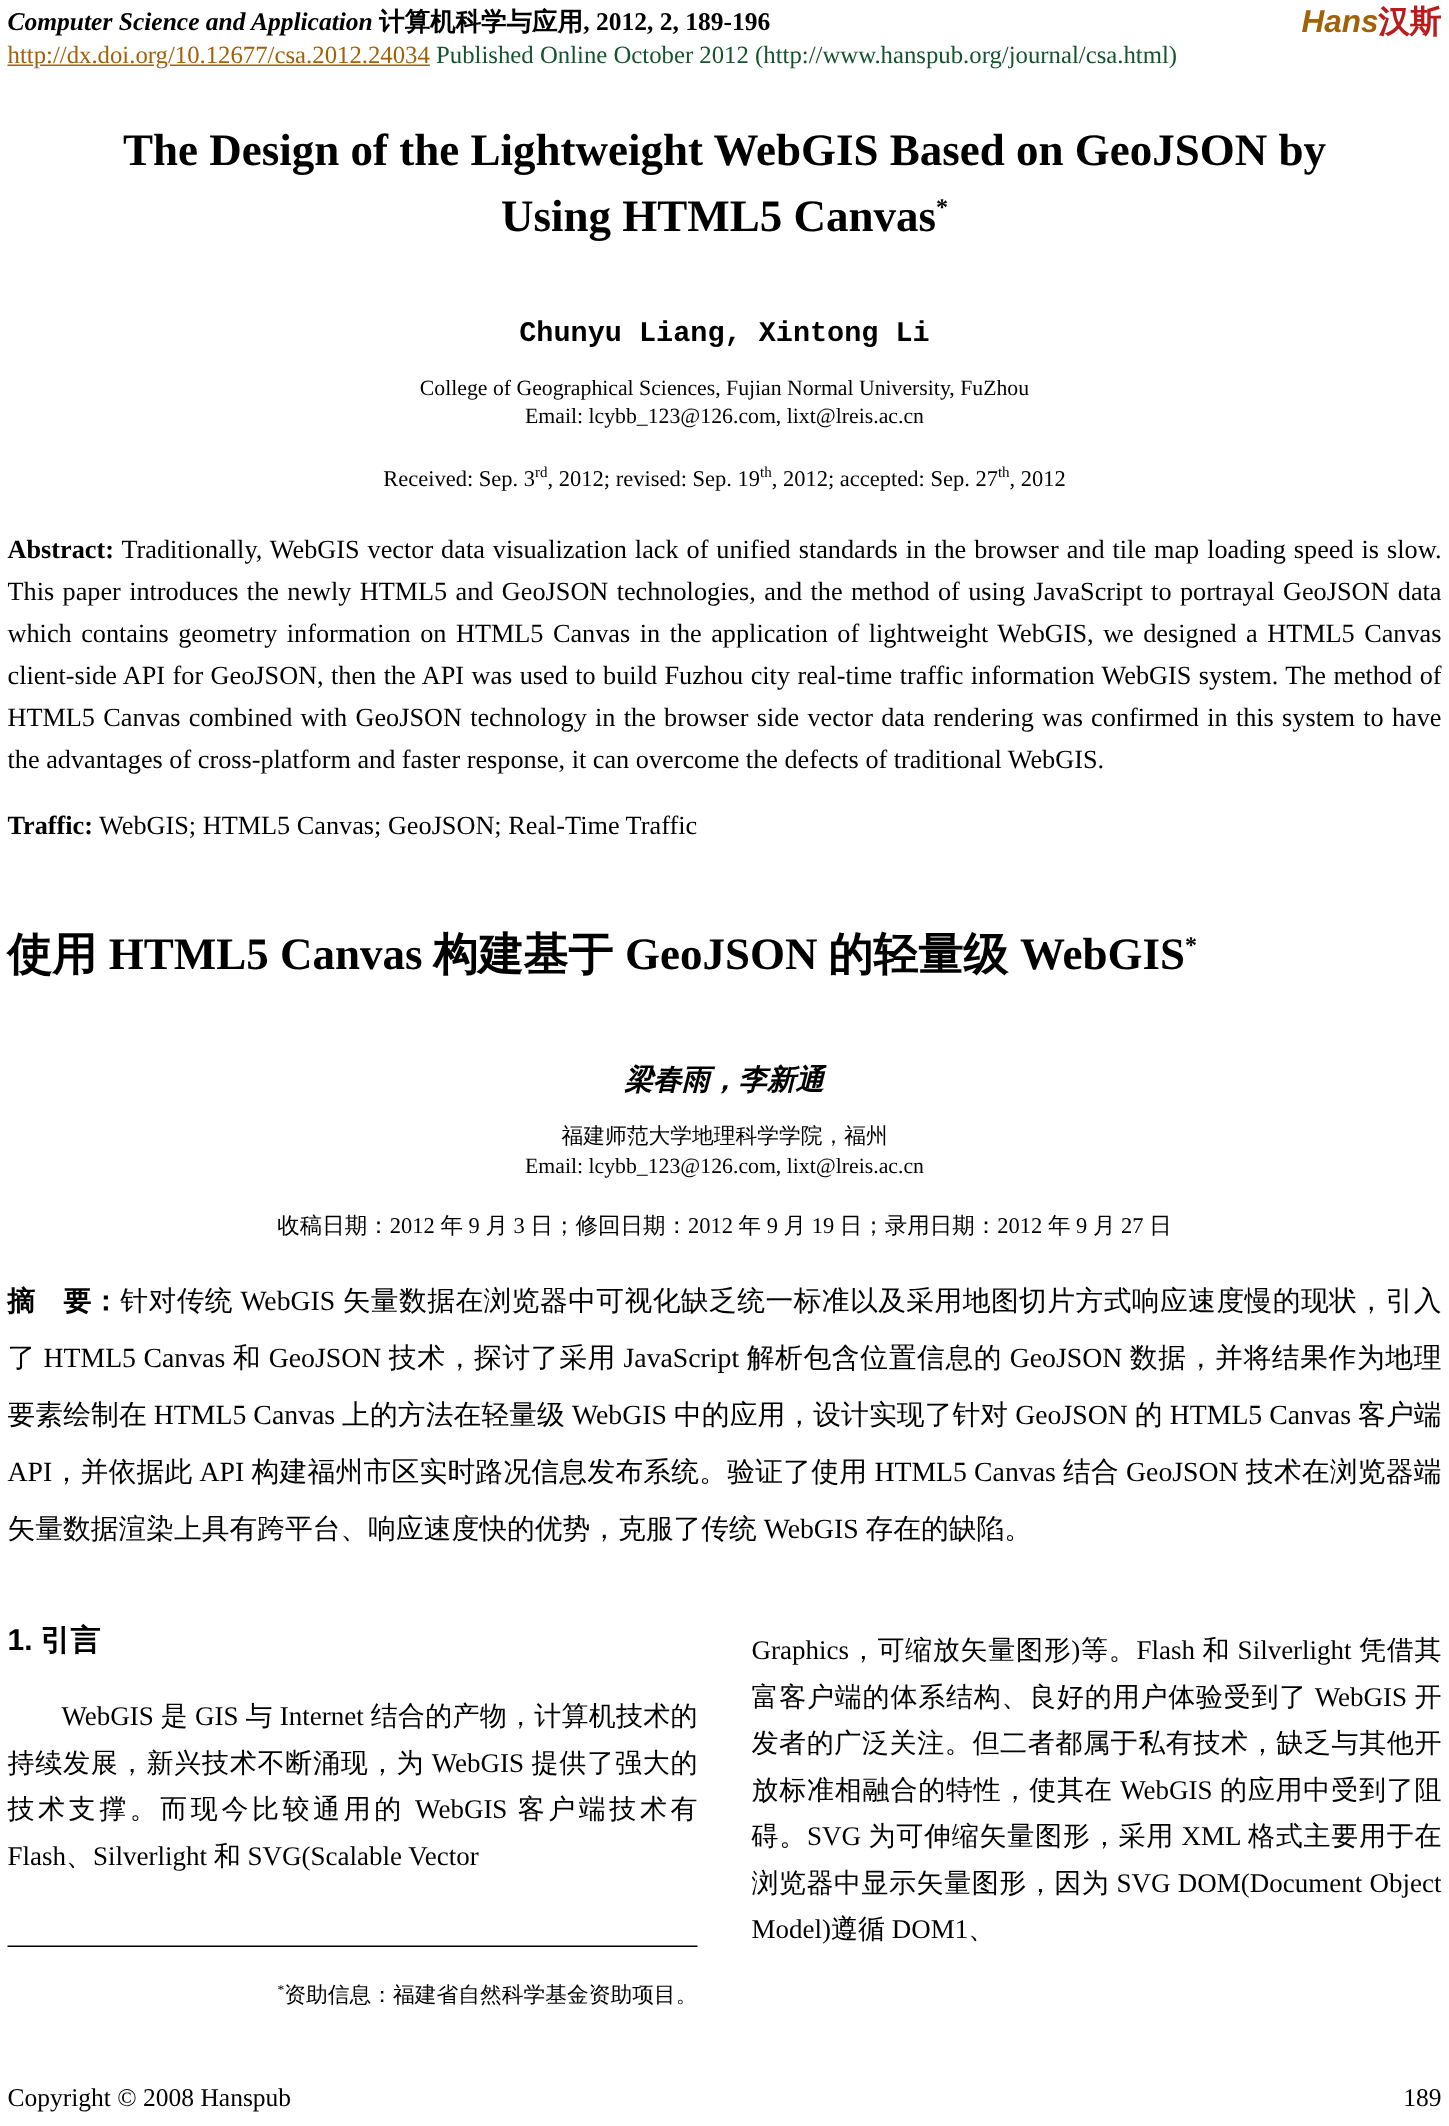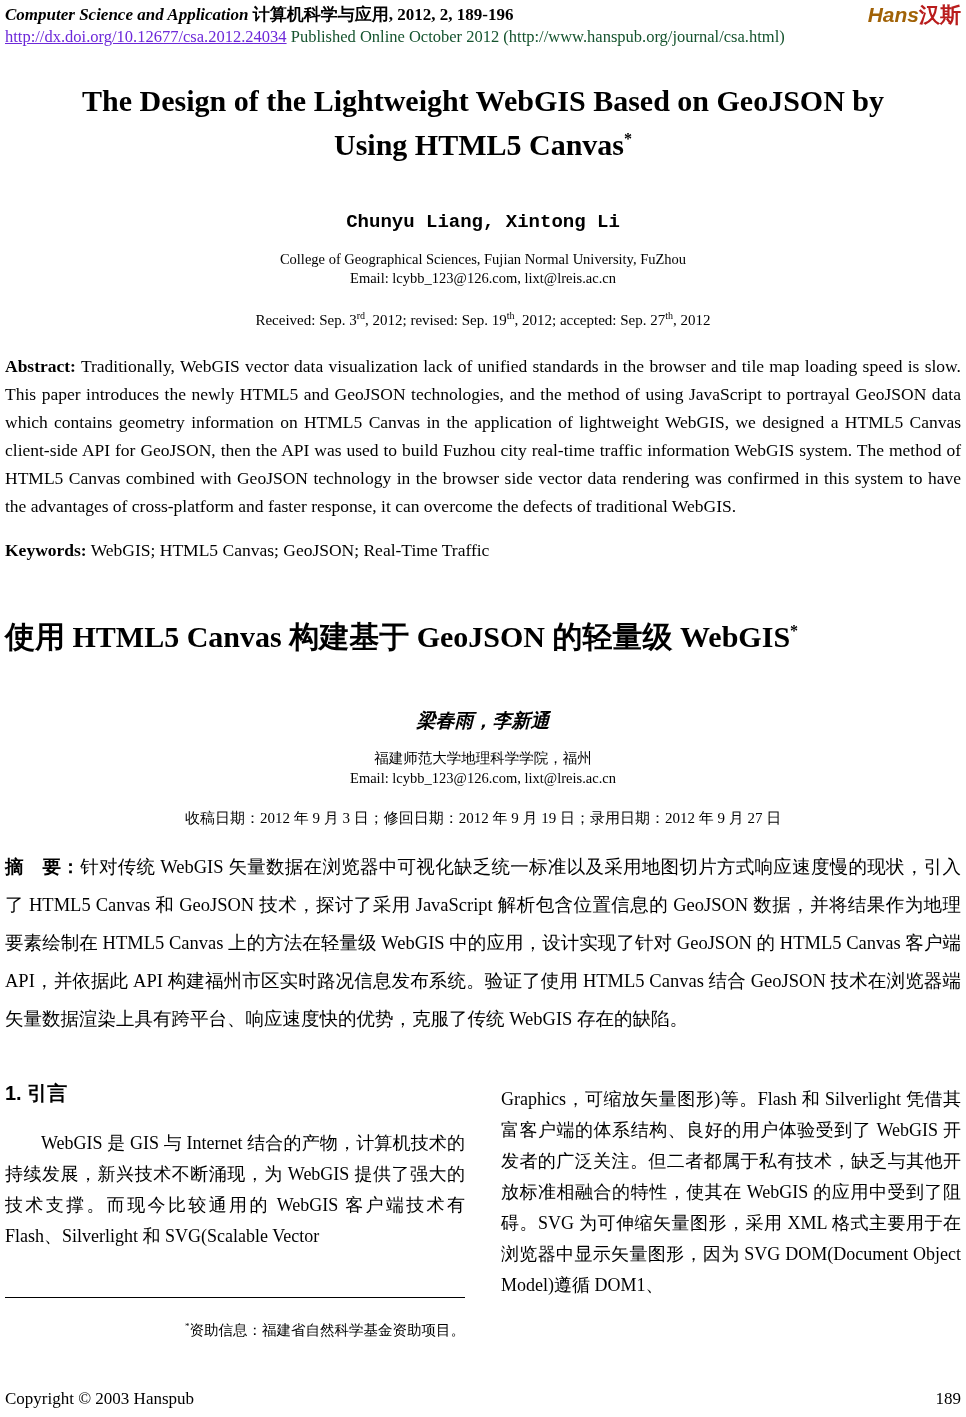--- a/index.html
+++ b/index.html
@@ -12,21 +12,21 @@
   .page{padding:4px 5px 0 5px;}
 
   
   .header-row1{display:flex;justify-content:space-between;align-items:flex-start;font-size:17px;line-height:22px;}
   .journal-en{font-weight:bold;font-style:italic;}
   .journal-zh{font-weight:bold;}
   .logo{font-family:"Liberation Sans","DejaVu Sans",sans-serif;font-weight:bold;font-size:21px;line-height:22px;white-space:nowrap;}
   .logo-hans{color:#a16207;font-style:italic;}
   .logo-zh{color:#b91c1c;}
   .header-row2{font-size:16.5px;line-height:22px;}
-  .doi-link{color:#6d28d9;text-decoration:underline;}
+  .doi-link{color:#a16207;text-decoration:underline;}
   .published{color:#14532d;}
 
   
   .title-en{margin-top:34px;text-align:center;font-size:30px;font-weight:bold;line-height:38px;}
   .title-en sup{font-size:16px;}
   .authors-en{margin-top:46px;text-align:center;font-size:19px;font-weight:bold;line-height:24px;font-family:Liberation Mono, monospace;}
   .affil-en{margin-top:16px;text-align:center;font-size:14.5px;line-height:19px;}
   .received-en{margin-top:18px;text-align:center;font-size:15px;line-height:20px;}
   .received-en sup{font-size:10px;}
   .abstract-en{margin-top:22px;font-size:17.5px;line-height:28px;text-align:justify;}
@@ -89,21 +89,21 @@
 
   <div class="received-en">
     <span>Received: Sep. 3</span><sup>rd</sup><span>, 2012; revised: Sep. 19</span><sup>th</sup><span>, 2012; accepted: Sep. 27</span><sup>th</sup><span>, 2012</span>
   </div>
 
   <div class="abstract-en">
     <span class="label">Abstract:</span><span> Traditionally, WebGIS vector data visualization lack of unified standards in the browser and tile map loading speed is slow. This paper introduces the newly HTML5 and GeoJSON technologies, and the method of using JavaScript to portrayal GeoJSON data which contains geometry information on HTML5 Canvas in the application of lightweight WebGIS, we designed a HTML5 Canvas client-side API for GeoJSON, then the API was used to build Fuzhou city real-time traffic information WebGIS system. The method of HTML5 Canvas combined with GeoJSON technology in the browser side vector data rendering was confirmed in this system to have the advantages of cross-platform and faster response, it can overcome the defects of traditional WebGIS.</span>
   </div>
 
   <div class="keywords-en">
-    <span class="label">Keywords:</span><span> WebGIS; HTML5 Canvas; GeoJSON; Real-Time Traffic</span>
+    <span class="label">Traffic:</span><span> WebGIS; HTML5 Canvas; GeoJSON; Real-Time Traffic</span>
   </div>
 
   <div class="title-zh">
     <span>使用 HTML5 Canvas 构建基于 GeoJSON 的轻量级 WebGIS</span><sup>*</sup>
   </div>
 
   <div class="authors-zh">梁春雨，李新通</div>
   <div class="affil-zh">
     <span>福建师范大学地理科学学院，福州</span><br>
     <span>Email: lcybb_123@126.com, lixt@lreis.ac.cn</span>
@@ -125,15 +125,15 @@
       </div>
     </div>
     <div class="col col-right">
       <div class="body-para">Graphics，可缩放矢量图形)等。Flash 和 Silverlight 凭借其富客户端的体系结构、良好的用户体验受到了 WebGIS 开发者的广泛关注。但二者都属于私有技术，缺乏与其他开放标准相融合的特性，使其在 WebGIS 的应用中受到了阻碍。SVG 为可伸缩矢量图形，采用 XML 格式主要用于在浏览器中显示矢量图形，因为 SVG DOM(Document Object Model)遵循 DOM1、</div>
     </div>
   </div>
 
 </div>
 
 <div class="footer">
-  <span>Copyright © 2003 Hanspub</span>
+  <span>Copyright © 2008 Hanspub</span>
   <span>189</span>
 </div>
 
 </body></html>

